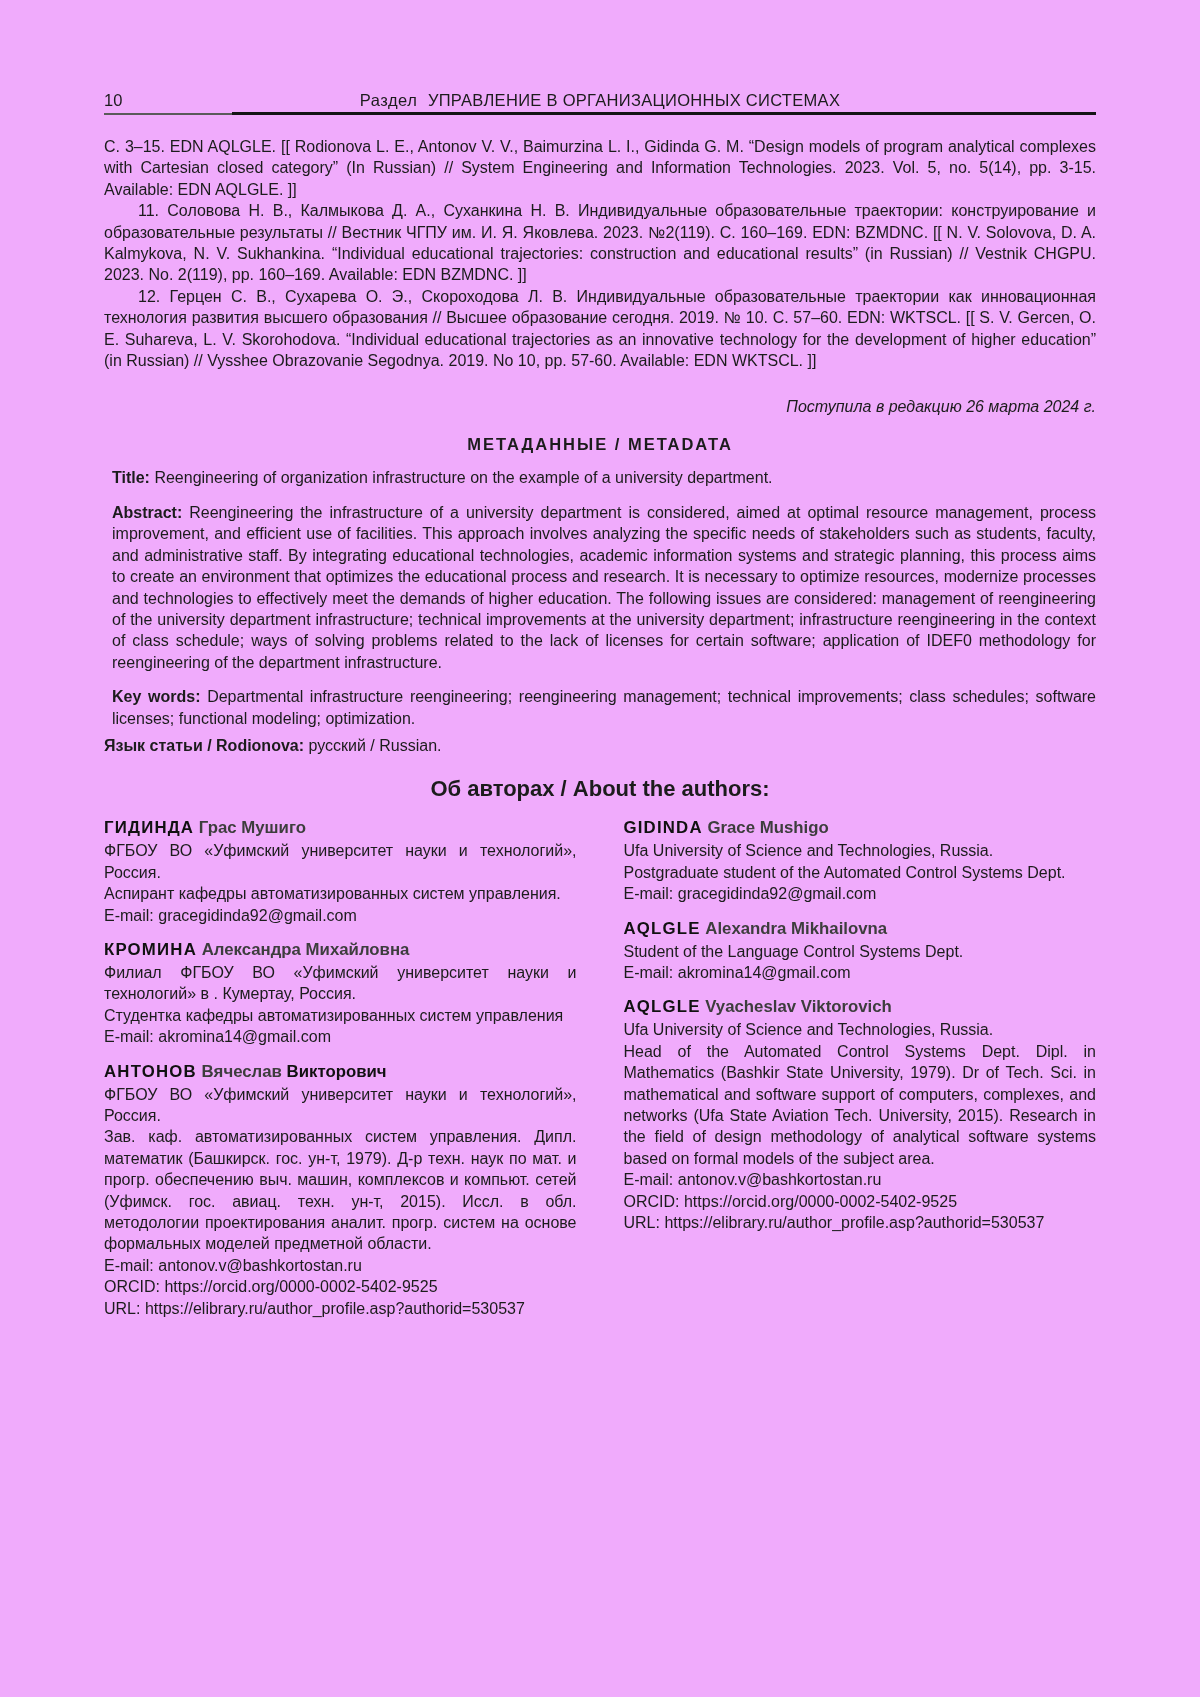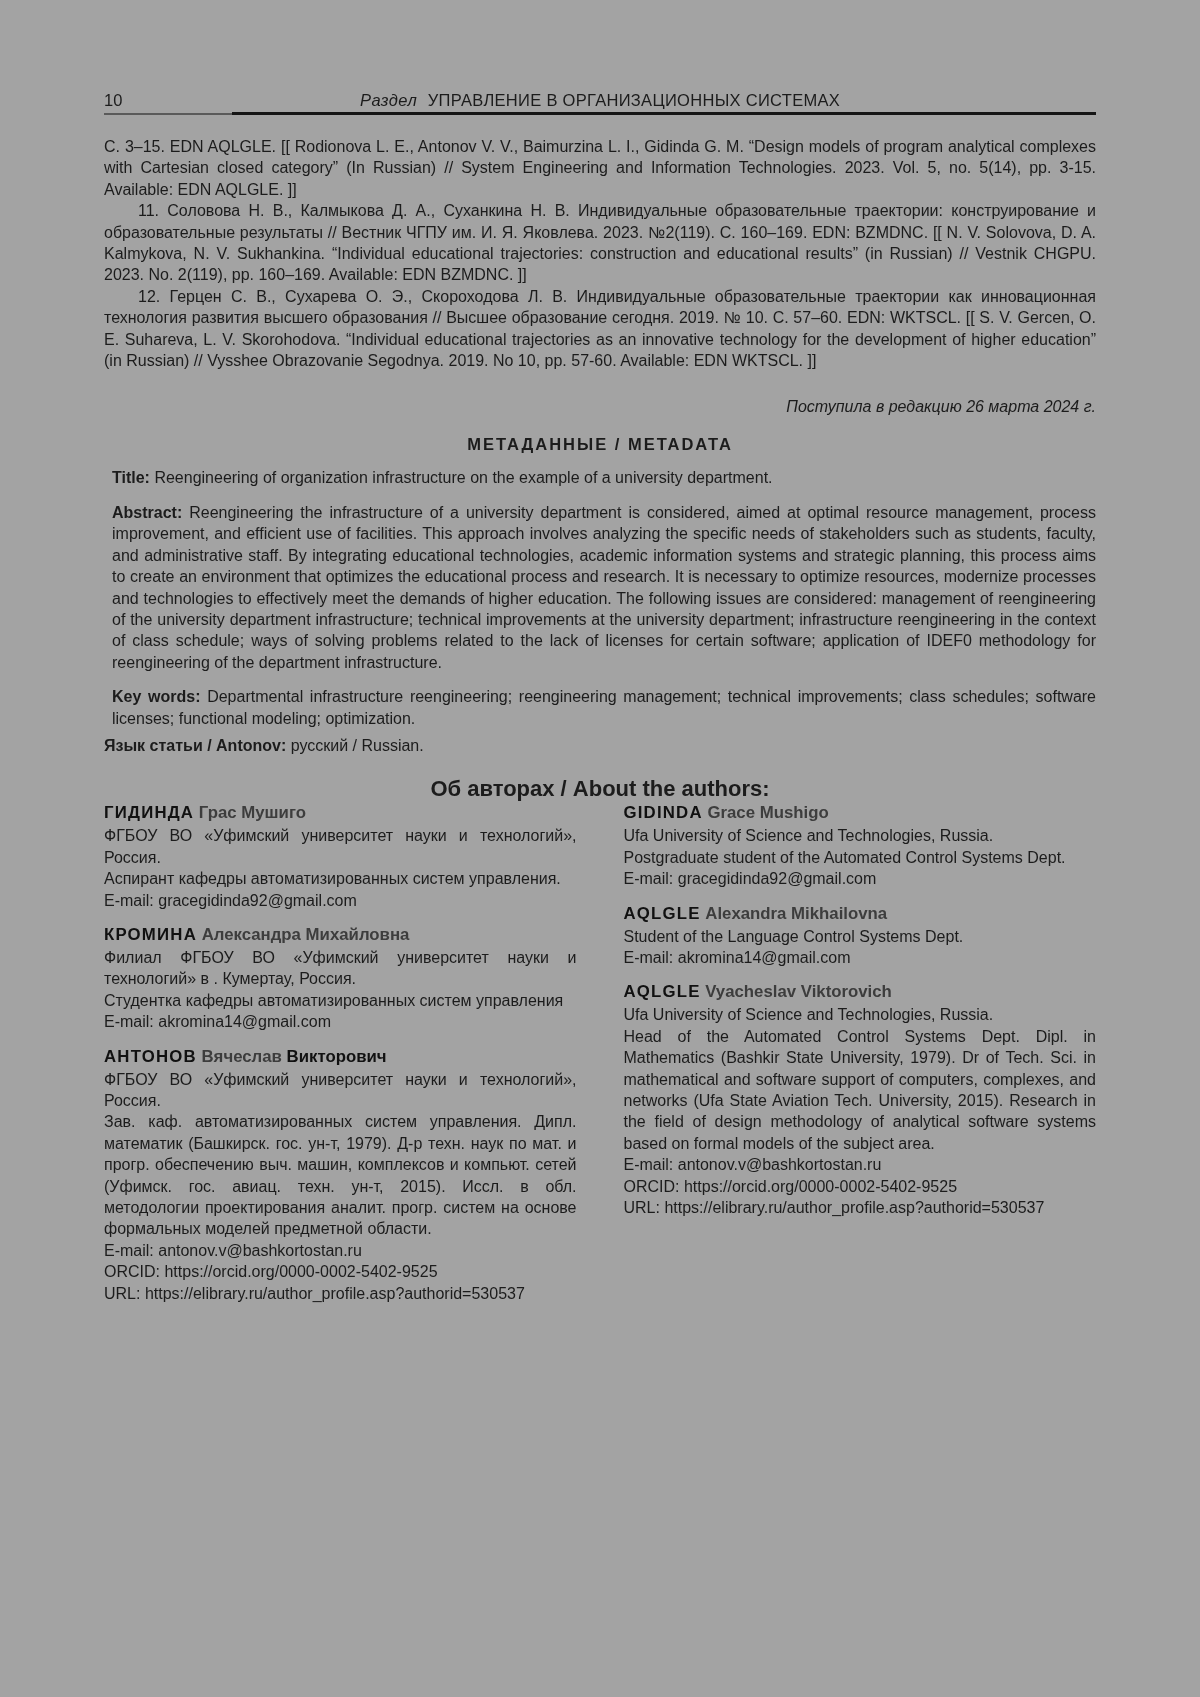--- a/index.html
+++ b/index.html
@@ -2,21 +2,21 @@
 <html><head>
 <meta charset="utf-8">
 <style>
   * { margin: 0; padding: 0; box-sizing: border-box; }
   html, body { background: #e8e8e8; }
   .page {
     position: relative;
     width: 1200px;
     height: 1697px;
     margin: 0 auto;
-    background: #a3a3a3;
+    background: #f0abfc;
     font-family: "Liberation Sans", sans-serif;
     color: #1c1c1c;
     overflow: hidden;
   }
   .content { margin: 0 104px; }
 
   
   .runhead {
     position: relative;
     padding-top: 90px;
@@ -25,21 +25,21 @@
     position: relative;
     font-size: 16.5px;
     line-height: 20px;
     text-align: center;
   }
   .page-number {
     position: absolute;
     left: 0; top: 0;
     font-size: 16.5px;
   }
-  .section-label { font-style: italic; letter-spacing: .5px; }
+  .section-label { letter-spacing: .5px; }
   .runhead-title { letter-spacing: .3px; margin-left: 6px; }
   .runhead-rule { display: flex; align-items: flex-end; margin-top: 2px; }
   .rule-left  { width: 128px; height: 2px; background: #5a5a5a; }
   .rule-right { flex: 1; height: 3px; background: #151515; }
 
   
   .refs { margin-top: 21px; }
   .body-text {
     font-size: 16px;
     line-height: 21.4px;
@@ -69,20 +69,21 @@
   .authors-heading {
     margin-top: 20px;
     text-align: center;
     font-weight: 700;
     font-size: 22px;
   }
   .authors-cols {
     display: grid;
     grid-template-columns: 1fr 1fr;
     column-gap: 18px;
+    margin-top: 15px;
     gap: 47px;
   }
   .author-entry { margin-bottom: 13px; }
   .author-name { font-size: 16.8px; line-height: 22px; margin-bottom: 1px; }
   .surname { font-weight: 700; letter-spacing: 1.2px; color: #111; }
   .given { font-weight: 600; color: #3d3d3d; }
   .patronymic { font-weight: 700; color: #111; }
   .bio-line { font-size: 16px; line-height: 21.4px; text-align: justify; }
 </style>
 </head>
@@ -115,21 +116,21 @@
     </div>
 
     <div class="md-heading">МЕТАДАННЫЕ / METADATA</div>
 
     <p class="body-text md-para"><span class="label-bold">Title:</span> <span>Reengineering of organization infrastructure on the example of a university department.</span></p>
 
     <p class="body-text md-para"><span class="label-bold">Abstract:</span> <span>Reengineering the infrastructure of a university department is considered, aimed at optimal resource management, process improvement, and efficient use of facilities. This approach involves analyzing the specific needs of stakeholders such as students, faculty, and administrative staff. By integrating educational technologies, academic information systems and strategic planning, this process aims to create an environment that optimizes the educational process and research. It is necessary to optimize resources, modernize processes and technologies to effectively meet the demands of higher education. The following issues are considered: management of reengineering of the university department infrastructure; technical improvements at the university department; infrastructure reengineering in the context of class schedule; ways of solving problems related to the lack of licenses for certain software; application of IDEF0 methodology for reengineering of the department infrastructure.</span></p>
 
     <p class="body-text md-para"><span class="label-bold">Key words:</span> <span>Departmental infrastructure reengineering; reengineering management; technical improvements; class schedules; software licenses; functional modeling; optimization.</span></p>
 
-    <p class="body-text lang-line"><span class="label-bold">Язык статьи / Antonov:</span> <span>русский / Russian.</span></p>
+    <p class="body-text lang-line"><span class="label-bold">Язык статьи / Rodionova:</span> <span>русский / Russian.</span></p>
 
     <div class="authors-heading">Об авторах / About the authors:</div>
 
     <div class="authors-cols">
 
       <div class="authors-col">
 
         <div class="author-entry">
           <div class="author-name"><span class="surname">ГИДИНДА</span> <span class="given">Грас Мушиго</span></div>
           <div class="bio-line">ФГБОУ ВО «Уфимский университет науки и технологий», Россия.</div>

